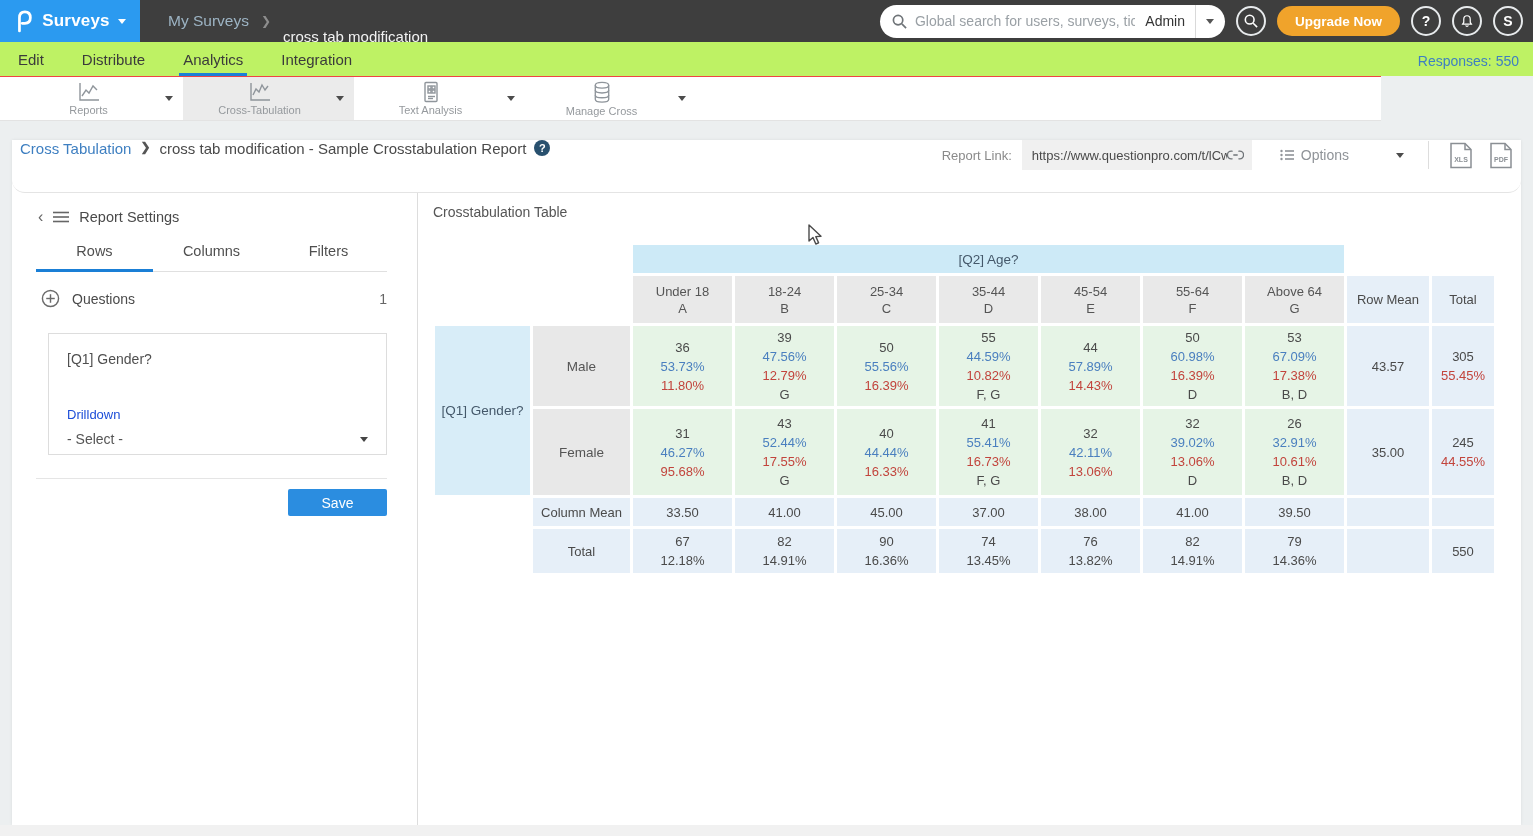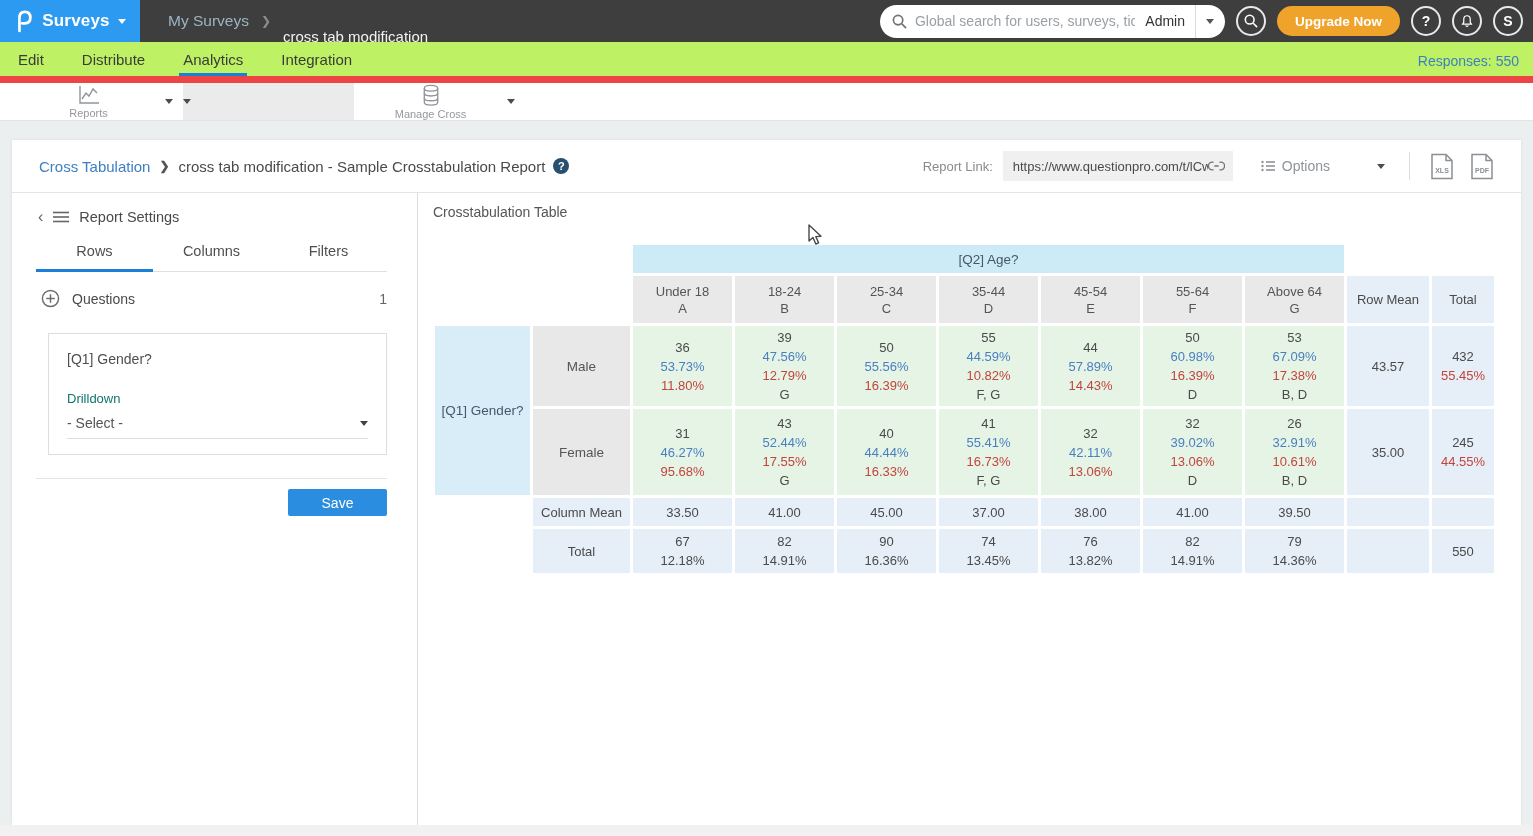--- a/index.html
+++ b/index.html
@@ -36,34 +36,34 @@
 
   
   .navrow { position:absolute; left:0; top:42px; width:1533px; height:34px; background:#bef264;
     display:flex; align-items:flex-end; padding:0 14px; }
   .nav-item { font-size:15px; color:#3b3b3b; padding:6px 4px 5px; margin-right:30px;
     cursor:pointer; border-bottom:3px solid transparent; }
   .nav-item.active { border-bottom-color:#1a7fd6; }
   .responses { margin-left:auto; font-size:14px; color:#3e7fc1; padding-bottom:7px; }
 
   
-  .toolbar { position:absolute; left:0; top:76px; width:1533px; height:45px; background:#fff;
-    border-top:7px solid #ef4444; border-bottom:1px solid #e3e3e3; display:flex; padding-left:12px; }
+  .toolbar { position:absolute; left:0; top:76px; width:1381px; height:45px; background:#fff;
+    border-top:1px solid #ef4444; border-bottom:1px solid #e3e3e3; display:flex; padding-left:12px; }
   .tool { width:171px; height:100%; display:flex; align-items:center; cursor:pointer; position:relative; }
   .tool.active { background:#ebebeb; }
   .tool .tool-mid { flex:1; display:flex; flex-direction:column; align-items:center; justify-content:center; }
   .tool .tool-label { font-size:11px; color:#95999d; margin-top:1px; }
   .tool svg { stroke:#8f959b; fill:none; stroke-width:1.4; }
   .tool .caret { color:#4c4c4c; margin-right:10px; }
 
   
   .card { position:absolute; left:12px; top:140px; width:1509px; height:685px; background:#fff;
     box-shadow:0 0 3px rgba(0,0,0,.08); }
-  .card-head { height:53px; border-bottom:1px solid #e4e4e4; display:flex; align-items:center;
-    padding:0 27px; }
+  .card-head { height:53px; border-bottom:1px solid #e4e4e4; display:flex; align-items:flex-start;
+    padding:0 8px;border-radius:13px; }
   .bc-link { color:#3e7fc1; font-size:15px; cursor:pointer; }
   .bc-sep { color:#555; font-size:12px; font-weight:bold; margin:0 9px; }
   .bc-title { color:#4a4a4a; font-size:15px; }
   .help-dot { width:16px; height:16px; border-radius:50%; background:#28506e; color:#fff;
     font-size:11px; font-weight:bold; display:inline-flex; align-items:center; justify-content:center;
     margin-left:8px; cursor:pointer; }
   .head-right { margin-left:auto; display:flex; align-items:center; }
   .rl-label { font-size:13px; color:#8a8a8a; margin-right:10px; }
   .rl-box { width:230px; height:30px; background:#f0f0f0; display:flex; align-items:center;
     padding:0 8px 0 10px; }
@@ -84,21 +84,21 @@
     border-bottom:1px solid #e0e0e0; }
   .tab { flex:1; text-align:center; font-size:14.5px; color:#4f4f4f; padding-bottom:10px;
     cursor:pointer; border-bottom:3px solid transparent; margin-bottom:-1px; }
   .tab.active { border-bottom-color:#1a7fd6; }
   .q-row { position:absolute; left:29px; top:96px; width:346px; display:flex; align-items:center; }
   .q-row .q-label { font-size:14px; color:#4a4a4a; margin-left:12px; }
   .q-row .q-count { margin-left:auto; font-size:14px; color:#666; }
   .q-card { position:absolute; left:36px; top:140px; width:339px; height:122px;
     border:1px solid #ddd; padding:17px 18px; }
   .q-title { font-size:14px; color:#4f4f4f; }
-  .dd-label { font-size:13px; color:#0f766e; margin-top:24px; }
+  .dd-label { font-size:13px; color:#1d4ed8; margin-top:40px; }
   .dd-select { margin-top:9px; display:flex; align-items:center; border-bottom:1px solid #ddd;
     padding-bottom:7px; cursor:pointer; }
   .dd-select .val { font-size:14px; color:#555; }
   .dd-select .caret { margin-left:auto; color:#444; }
   .panel hr { position:absolute; left:24px; top:285px; width:351px; border:none;
     border-top:1px solid #e5e5e5; }
   .save-btn { position:absolute; left:276px; top:296px; width:99px; height:27px; background:#2b8de0;
     color:#fff; border:none; border-radius:2px; font-size:14px; cursor:pointer;
     font-family:"Liberation Sans",sans-serif; }
 
@@ -181,20 +181,42 @@
     <span class="tool-mid">
       <svg width="24" height="22" viewBox="0 0 24 22">
         <path d="M3 2 V19 H22"></path>
           <polyline points="5,15 9,9 12,12 16,5 20,9"></polyline>
       </svg>
       <span class="tool-label">Reports</span>
     </span>
     <span class="caret"></span>
   </div>
   <div class="tool active">
+    <span class="tool-mid">
+      <svg width="24" height="22" viewBox="0 0 24 22">
+        <path d="M3 2 V19 H22"></path>
+          <polyline points="5,14 8,8 11,11 14,4 17,9 20,5"></polyline>
+      </svg>
+      <span class="tool-label">Cross-Tabulation</span>
+    </span>
+    <span class="caret"></span>
+  </div>
+  <div class="tool">
+    <span class="tool-mid">
+      <svg width="22" height="22" viewBox="0 0 22 22">
+        <rect x="5" y="1.5" width="12" height="19" rx="1"></rect>
+        <rect x="8" y="5" width="3" height="3"></rect>
+          <rect x="12" y="5" width="3" height="3"></rect>
+        <rect x="8" y="9" width="3" height="3"></rect>
+          <rect x="12" y="9" width="3" height="3"></rect>
+        <line x1="8" y1="15.5" x2="15" y2="15.5"></line>
+          <line x1="8" y1="17.5" x2="13" y2="17.5"></line>
+      </svg>
+      <span class="tool-label">Text Analysis</span>
+    </span>
     <span class="caret"></span>
   </div>
   <div class="tool">
     <span class="tool-mid">
       <svg width="24" height="23" viewBox="0 0 24 24">
         <ellipse cx="12" cy="4.5" rx="7" ry="3"></ellipse>
         <path d="M5 4.5 V19 c0 1.7 3.1 3 7 3 s7-1.3 7-3 V4.5"></path>
         <path d="M5 9.5 c0 1.7 3.1 3 7 3 s7-1.3 7-3"></path>
         <path d="M5 14.5 c0 1.7 3.1 3 7 3 s7-1.3 7-3"></path>
       </svg>
@@ -381,21 +403,21 @@
             <td class="green">
               <div class="cnt">53</div>
               <div class="rp">67.09%</div>
               <div class="cp">17.38%</div>
               <div class="cnt">B, D</div>
             </td>
             <td class="lb">
               <div class="cnt">43.57</div>
             </td>
             <td class="lb">
-              <div class="cnt">432</div>
+              <div class="cnt">305</div>
               <div class="cp">55.45%</div>
             </td>
           </tr>
           <tr style="height: 86px;">
             <td class="rowlabel">Female</td>
             <td class="green">
               <div class="cnt">31</div>
               <div class="rp">46.27%</div>
               <div class="cp">95.68%</div>
             </td>

